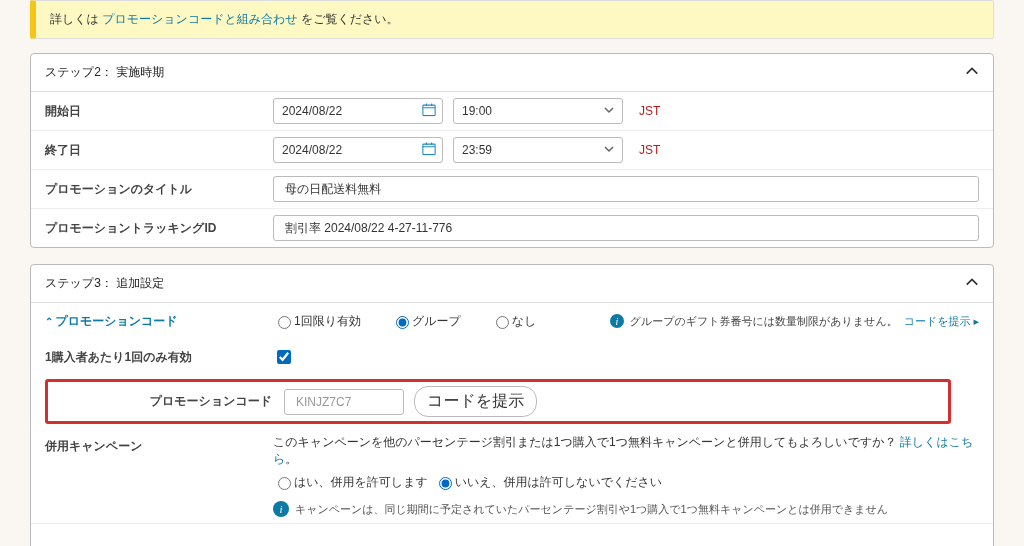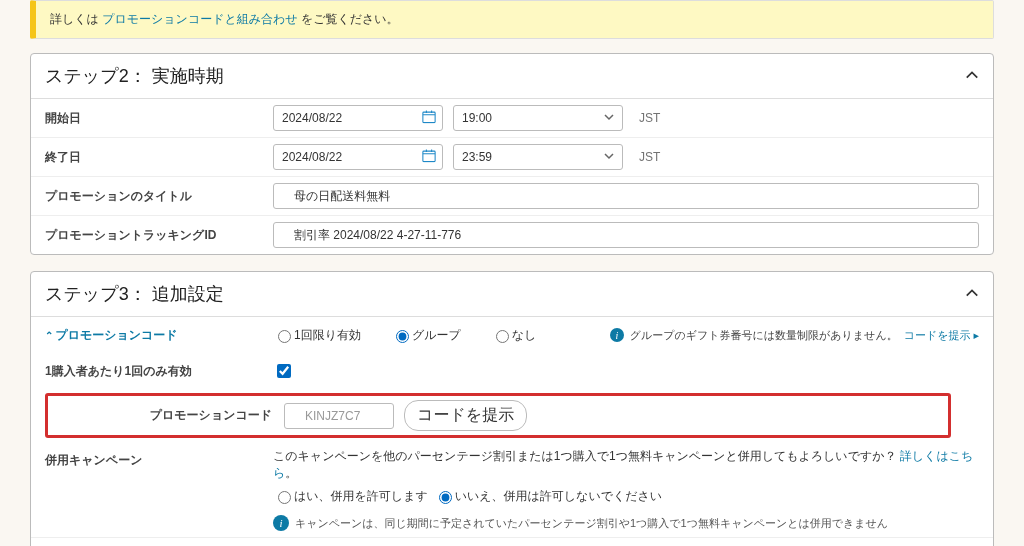--- a/index.html
+++ b/index.html
@@ -27,21 +27,21 @@
     background: #fff;
     border-radius: 4px;
     margin-bottom: 16px;
   }
   .step-header {
     display: flex;
     justify-content: space-between;
     align-items: center;
     padding: 10px 14px;
     border-bottom: 1px solid #ddd;
-    font-size: 18px;
+    font-size: 12px;
     color: #222;
   }
   .chevron svg { width: 14px; height: 14px; }
   .form-row {
     display: flex;
     align-items: center;
     padding: 6px 14px;
     min-height: 36px;
   }
   .form-row + .form-row { border-top: 1px solid #eee; }
@@ -80,31 +80,31 @@
     transform: translateY(-50%);
     color: #1e88c7;
   }
   .time-select .dd-icon {
     position: absolute;
     right: 8px;
     top: 50%;
     transform: translateY(-50%);
     color: #666;
   }
-  .tz { color: #737373; margin-left: 6px; }
+  .tz { color: #b91c1c; margin-left: 6px; }
   .text-input-wide, .text-input-med {
     border: 1px solid #bbb;
     border-radius: 3px;
-    padding: 5px 20px;
+    padding: 5px 11px;
     font-size: 12px;
     color: #333;
     background: #fff;
   }
   .text-input-wide { flex: 1; }
-  .text-input-med { width: 110px; color: #999; }
+  .text-input-med { width: 120px; color: #999; }
   .link-label { color: #0d7aa5; font-weight: bold; text-decoration: none; }
   .link-label .caret { font-size: 10px; margin-right: 2px; }
   .radio-group { display: flex; gap: 30px; align-items: center; }
   .radio-opt { display: flex; align-items: flex-start; font-size: 12px; }
   .radio-opt input { accent-color: #006ac1; }
   .checkbox { width: 14px; height: 14px; accent-color: #006ac1; }
   .info-pill {
     display: inline-flex;
     align-items: center;
     gap: 6px;

